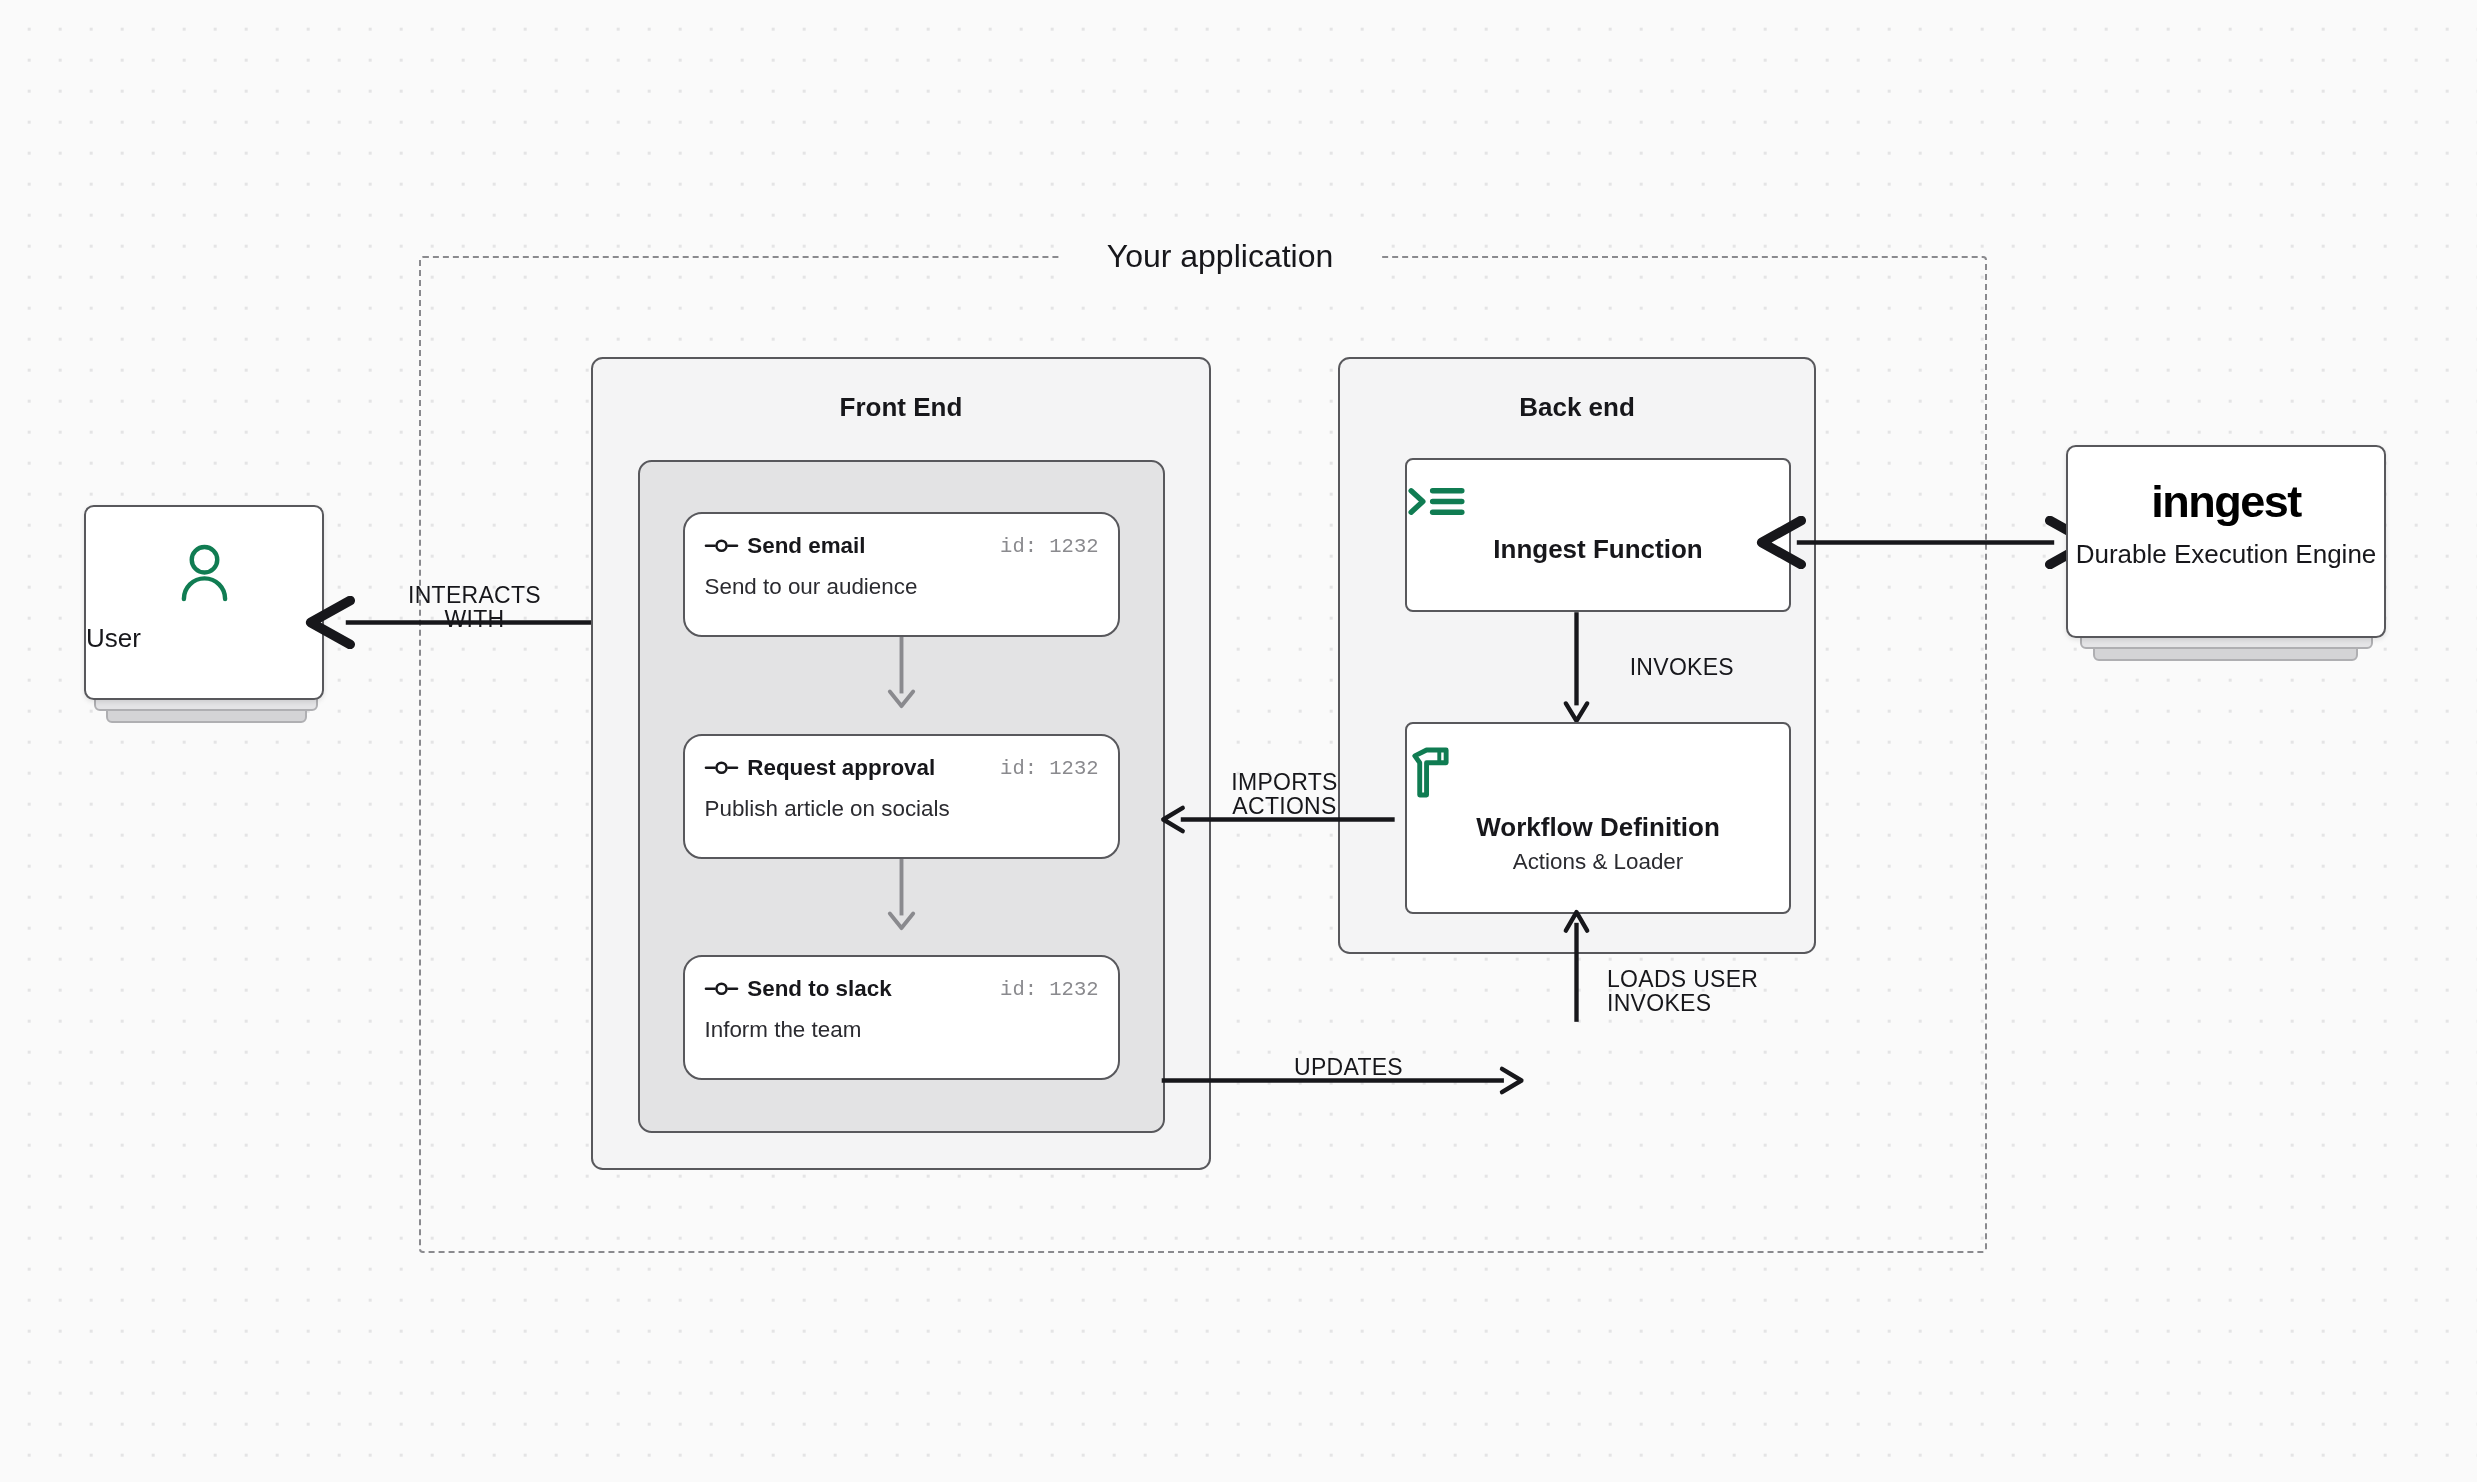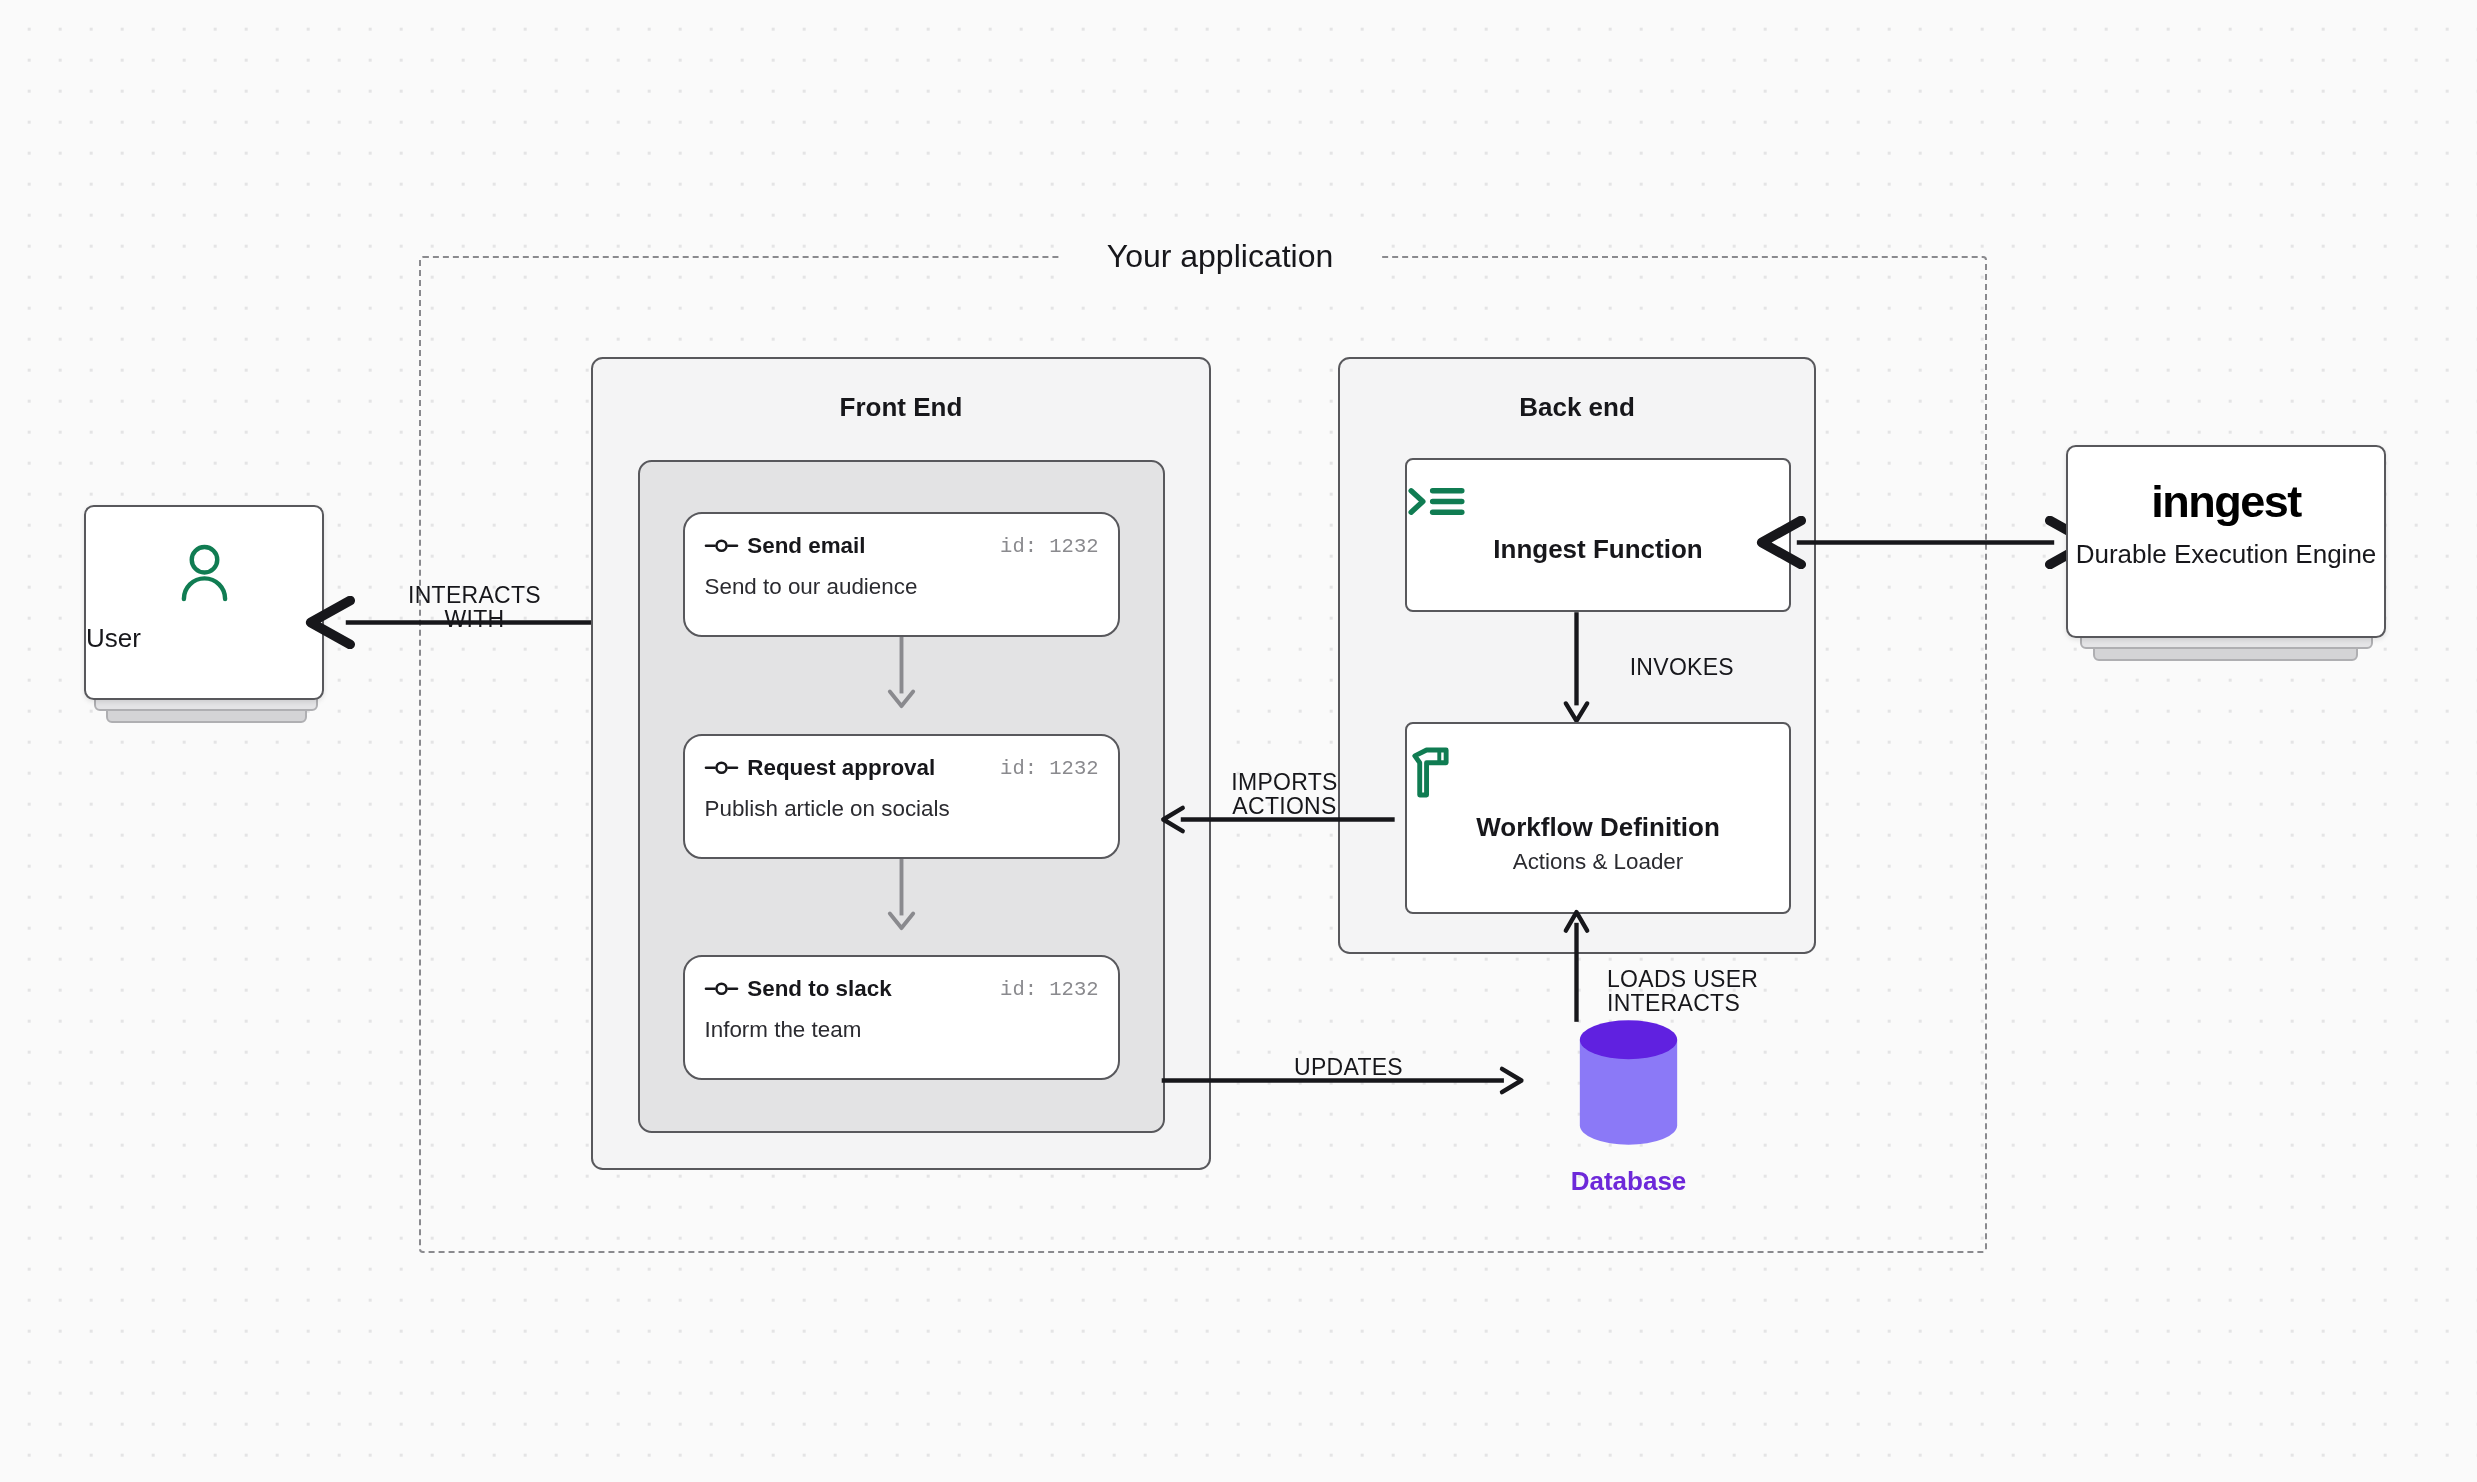--- a/index.html
+++ b/index.html
@@ -331,26 +331,17 @@
     <line x1="2" y1="18" x2="354" y2="18" stroke="#17171B" stroke-width="4.5"></line>
     <path d="M352,6 L372,18 L352,30" fill="none" stroke="#17171B" stroke-width="4.5" stroke-linecap="round" stroke-linejoin="round"></path>
   </svg>
   <div class="edge-label" id="label-updates">UPDATES</div>
 
   <svg class="abs" style="left:1560px; top:909px;" width="33" height="115" viewBox="0 0 34 118">
     <line x1="17" y1="116" x2="17" y2="14" stroke="#17171B" stroke-width="4.5"></line>
     <path d="M6,22 L17,3 L28,22" fill="none" stroke="#17171B" stroke-width="4.5" stroke-linecap="round" stroke-linejoin="round"></path>
   </svg>
   <div class="edge-label" id="label-loads">LOADS USER
-INTERACTS</div>
-
-  <div class="abs" id="database-group">
-    <span>
-      <svg width="109" height="137" viewBox="0 0 112 140" style="margin-left:53px;">
-        <path d="M6,26 L6,114 A50 20 0 0 0 106 114 L106,26 Z" fill="#8B79F7"></path>
-        <ellipse cx="56" cy="26" rx="50" ry="20" fill="#6021E0"></ellipse>
-      </svg>
-    </span>
-    <div id="db-label" style="color:#6D28D9;">Database</div>
-  </div>
+INVOKES</div>
+
 
 </div>
 
 
 </body></html>

